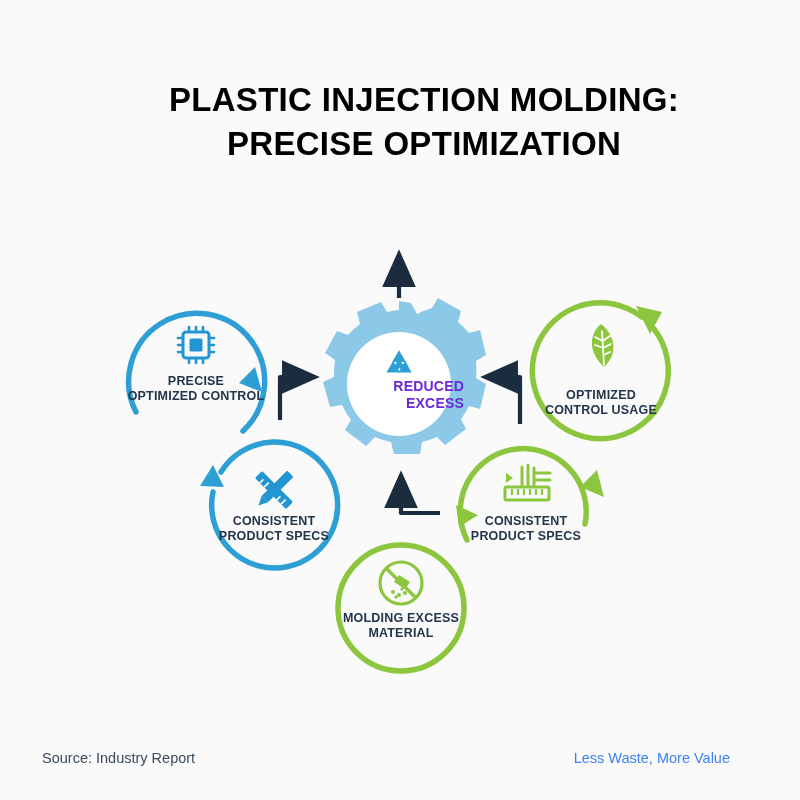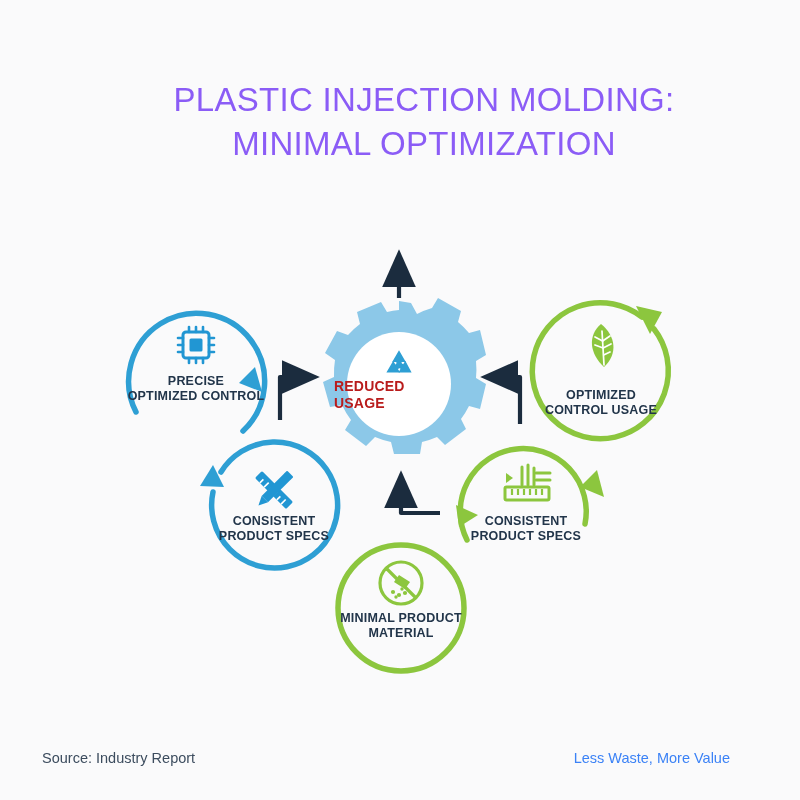--- a/index.html
+++ b/index.html
@@ -23,24 +23,24 @@
   
   .title-block {
     position: absolute;
     top: 78px;
     left: 0;
     width: 800px;
     text-align: center;
   }
   .title-line {
     font-size: 33px;
-    font-weight: normal;
+    font-weight: bold;
     letter-spacing: 0.3px;
     line-height: 44px;
-    color: #8b5cf6;
+    color: #000000;
     padding-left: 48px;
   }
 
   
   .diagram {
     position: absolute;
     top: 0;
     left: 0;
     width: 800px;
     height: 800px;
@@ -59,26 +59,26 @@
     font-weight: bold;
     line-height: 15px;
     letter-spacing: 0.2px;
     color: #22354a;
     pointer-events: none;
   }
   .node-label.wide { width: 150px; }
 
   .gear-label {
     position: absolute;
-    text-align: left;
+    text-align: right;
     font-size: 14px;
     font-weight: bold;
     line-height: 17px;
     letter-spacing: 0.2px;
-    color: #b91c1c;
+    color: #6d28d9;
   }
 
   
   .footer {
     position: absolute;
     left: 0;
     bottom: 0;
     width: 772px;
     height: 70px;
   }
@@ -97,21 +97,21 @@
     color: #3b82f6;
   }
 </style>
 </head>
 <body>
 
 <div class="canvas">
 
   <div class="title-block">
     <div class="title-line">PLASTIC INJECTION MOLDING:</div>
-    <div class="title-line">MINIMAL OPTIMIZATION</div>
+    <div class="title-line">PRECISE OPTIMIZATION</div>
   </div>
 
   <div class="diagram">
     <svg width="800" height="800" viewBox="0 0 800 800" xmlns="http://www.w3.org/2000/svg">
       <defs>
 
         <marker id="navyArrow" markerWidth="10" markerHeight="10" refX="5" refY="4" orient="auto" markerUnits="strokeWidth">
           <path d="M0,0 L9,4 L0,8 z" fill="#1b2c3e"></path>
         </marker>
       </defs>
@@ -289,37 +289,37 @@
       <div>PRECISE</div>
       <div>OPTIMIZED CONTROL</div>
     </div>
 
     <div class="node-label wide" style="left:199px; top:514px;">
       <div>CONSISTENT</div>
       <div>PRODUCT SPECS</div>
     </div>
 
     <div class="node-label wide" style="left:326px; top:611px;">
-      <div>MINIMAL PRODUCT</div>
+      <div>MOLDING EXCESS</div>
       <div>MATERIAL</div>
     </div>
 
     <div class="node-label wide" style="left:451px; top:514px;">
       <div>CONSISTENT</div>
       <div>PRODUCT SPECS</div>
     </div>
 
     <div class="node-label wide" style="left:526px; top:388px;">
       <div>OPTIMIZED</div>
       <div>CONTROL USAGE</div>
     </div>
 
     <div class="gear-label" style="left:334px; top:378px; width:130px;">
       <div>REDUCED</div>
-      <div>USAGE</div>
+      <div>EXCESS</div>
     </div>
   </div>
 
   <div class="footer">
     <div class="footer-left">Source: Industry Report</div>
     <div class="footer-right">Less Waste, More Value</div>
   </div>
 
 </div>
 

